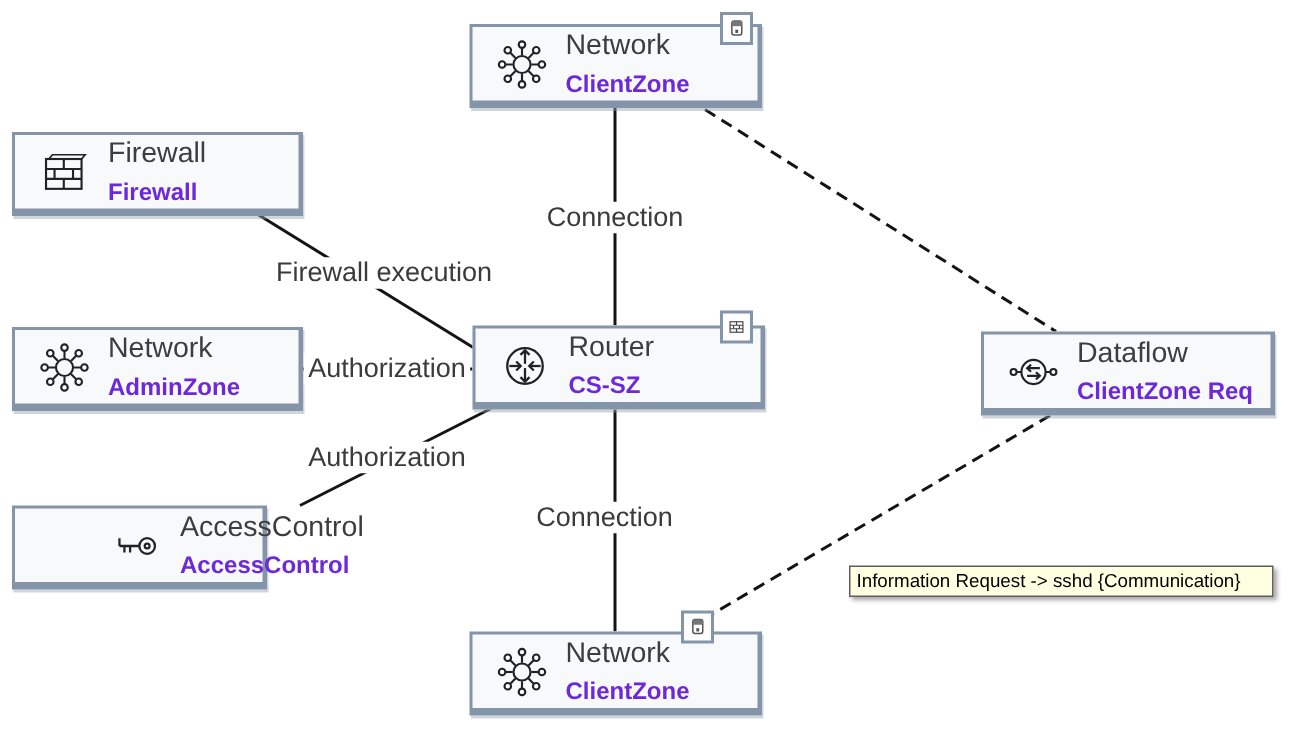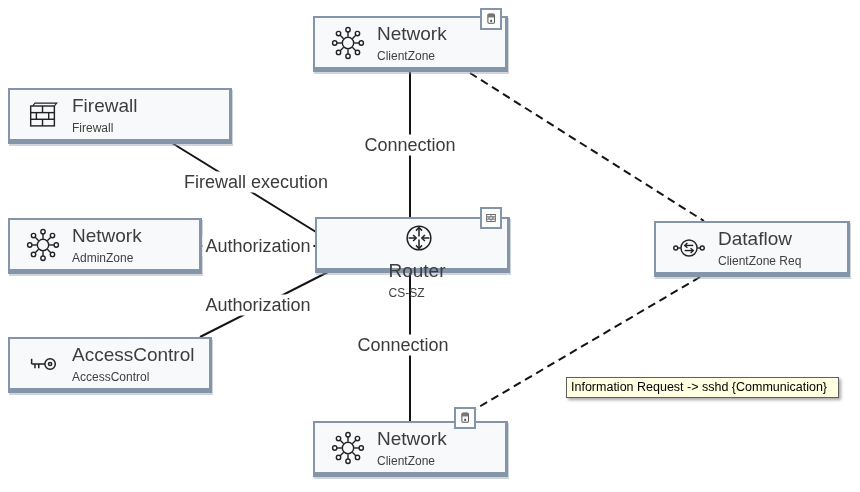--- a/index.html
+++ b/index.html
@@ -14,27 +14,27 @@
   .node{
     position:absolute;display:flex;align-items:center;box-sizing:border-box;
     width:195px;height:56px;
     background:#f7f9fb;
     border:2px solid #8494a9;border-right-width:3px;border-bottom-width:5px;
     box-shadow:1px 2px 0 rgba(150,160,175,.45);
   }
   .node .icon{flex:0 0 auto;margin-left:14px;width:38px;height:38px;display:flex;align-items:center;justify-content:center;}
   .node .ntext{margin-left:10px;display:flex;flex-direction:column;line-height:1.45;}
   .ntype{font-size:19px;color:#3d3d3d;}
-  .nname{font-size:12px;font-weight:normal;color:#404040;}
+  .nname{font-size:16px;font-weight:bold;color:#6d28d9;}
 
   #n-clientzone{left:313px;top:16px;}
-  #n-firewall{left:8px;top:88px;width:224px;}
+  #n-firewall{left:8px;top:88px;width:194px;}
   #n-adminzone{left:8px;top:218px;width:194px;}
-  #n-accesscontrol{left:8px;top:337px;width:204px;}
-  #n-router{left:315px;top:217px;flex-direction:column;}
+  #n-accesscontrol{left:8px;top:337px;width:170px;padding-left:48px;}
+  #n-router{left:315px;top:217px;}
   #n-dataflow{left:654px;top:221px;width:196px;}
   #n-serverzone{left:313px;top:421px;}
 
   .badge{
     position:absolute;width:18px;height:18px;box-sizing:content-box;
     background:#fdfdfe;border:2px solid #8494a9;
     display:flex;align-items:center;justify-content:center;
   }
   #n-clientzone .badge{right:3px;top:-10px;}
   #n-router .badge{right:5px;top:-12px;}
@@ -47,21 +47,21 @@
   }
   #l-conn-top{left:410px;top:145px;}
   #l-fw-exec{left:256px;top:182px;}
   #l-admin{left:258px;top:246px;}
   #l-authz{left:258px;top:305px;}
   #l-conn-bottom{left:403px;top:345px;}
 
   .tooltip{
     position:absolute;left:566px;top:377px;
     background:#ffffe1;border:1px solid #5f5f5f;
-    padding:2px 11px 3px 4px;font-size:12.5px;color:#000;
+    padding:2px 21px 3px 4px;font-size:12.5px;color:#000;
     white-space:nowrap;box-shadow:2px 2px 3px rgba(0,0,0,.35);
   }
 </style>
 </head>
 <body>
 
 <div class="canvas">
 
   <svg class="edges">
     <line class="edge-solid" x1="410" y1="72" x2="410" y2="217"></line>

